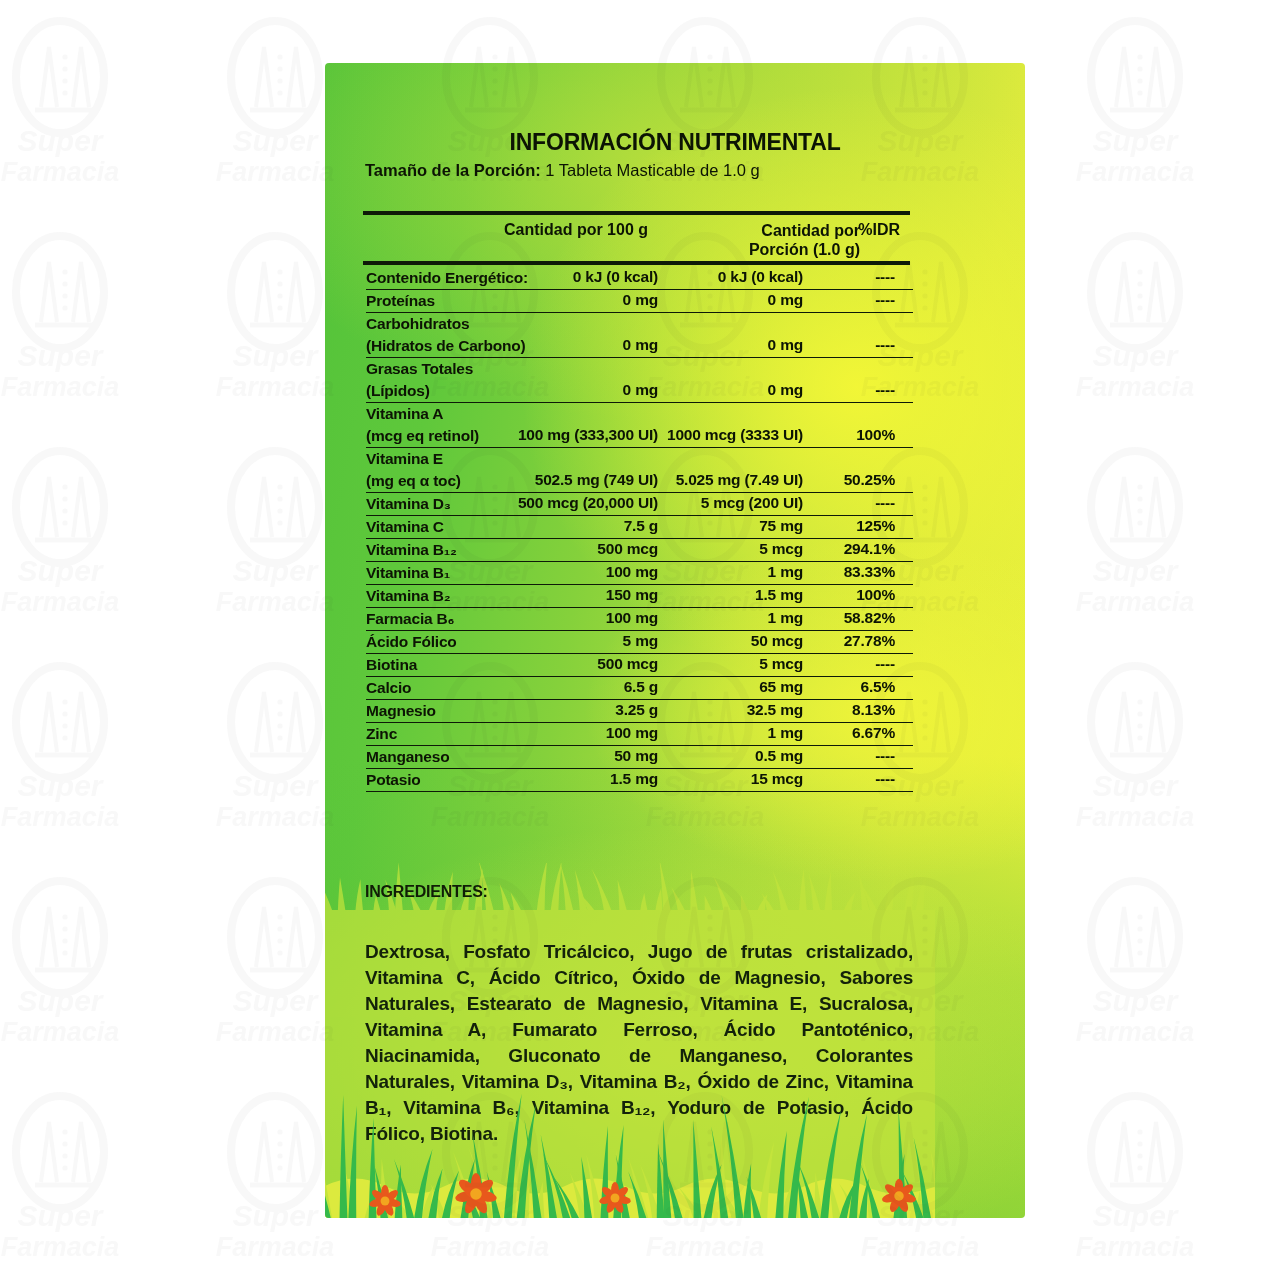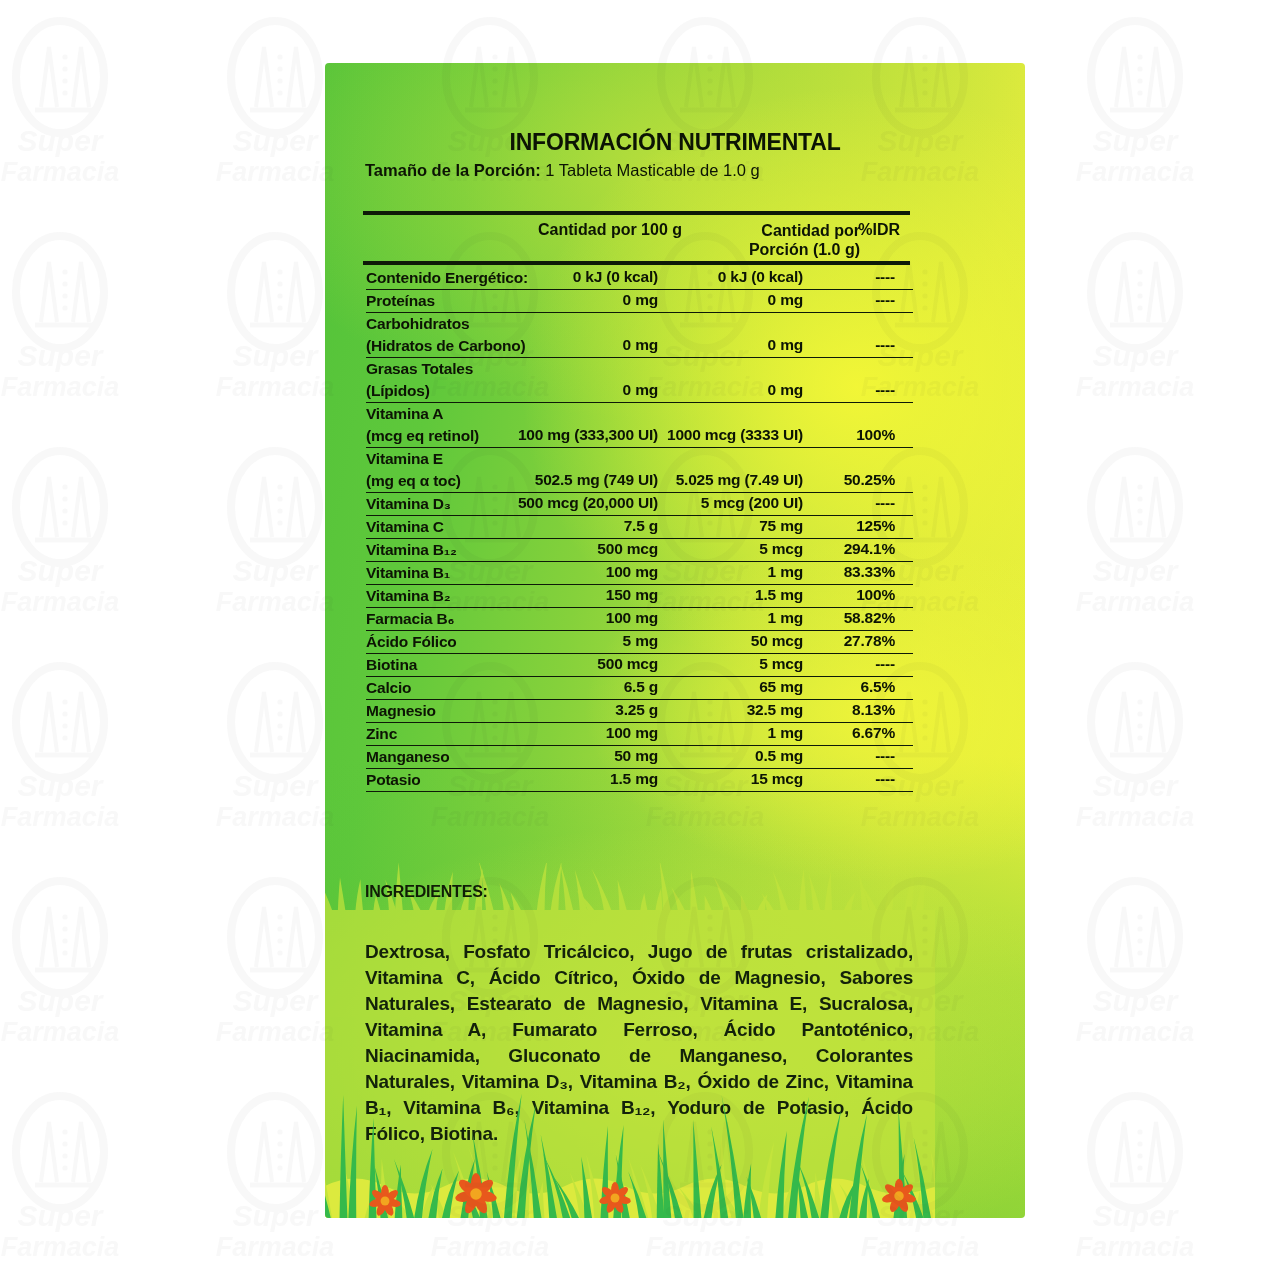--- a/index.html
+++ b/index.html
@@ -25,21 +25,21 @@
     position:absolute;top:66px;left:0;right:0;text-align:center;
     font-size:23px;font-weight:700;letter-spacing:-0.2px;
   }
   .serving{position:absolute;top:96px;left:40px;right:30px;font-size:16.5px;line-height:22px;}
   .serving .b{font-weight:700;}
   .rule{position:absolute;left:38px;width:547px;background:#0e1a08;}
   .rule.t1{top:148px;height:4px;}
   .rule.t2{top:198px;height:3.5px;}
   
   .thead{position:absolute;top:156px;left:38px;width:547px;height:40px;font-size:16px;font-weight:700;}
-  .th1{position:absolute;left:147px;width:200px;top:2px;text-align:center;}
+  .th1{position:absolute;left:141px;width:200px;top:2px;text-align:left;}
   .th2{position:absolute;left:317px;width:180px;top:2px;text-align:right;line-height:19px;}
   .th3{position:absolute;right:10px;top:2px;text-align:right;}
   
   table.nutri{
     position:absolute;top:204px;left:41px;width:547px;
     border-collapse:collapse;table-layout:fixed;
     font-size:15.5px;font-weight:700;letter-spacing:-0.2px;
   }
   table.nutri col.cn{width:176px;} table.nutri col.c1{width:116px;}
   table.nutri col.c2{width:145px;} table.nutri col.c3{width:110px;}

